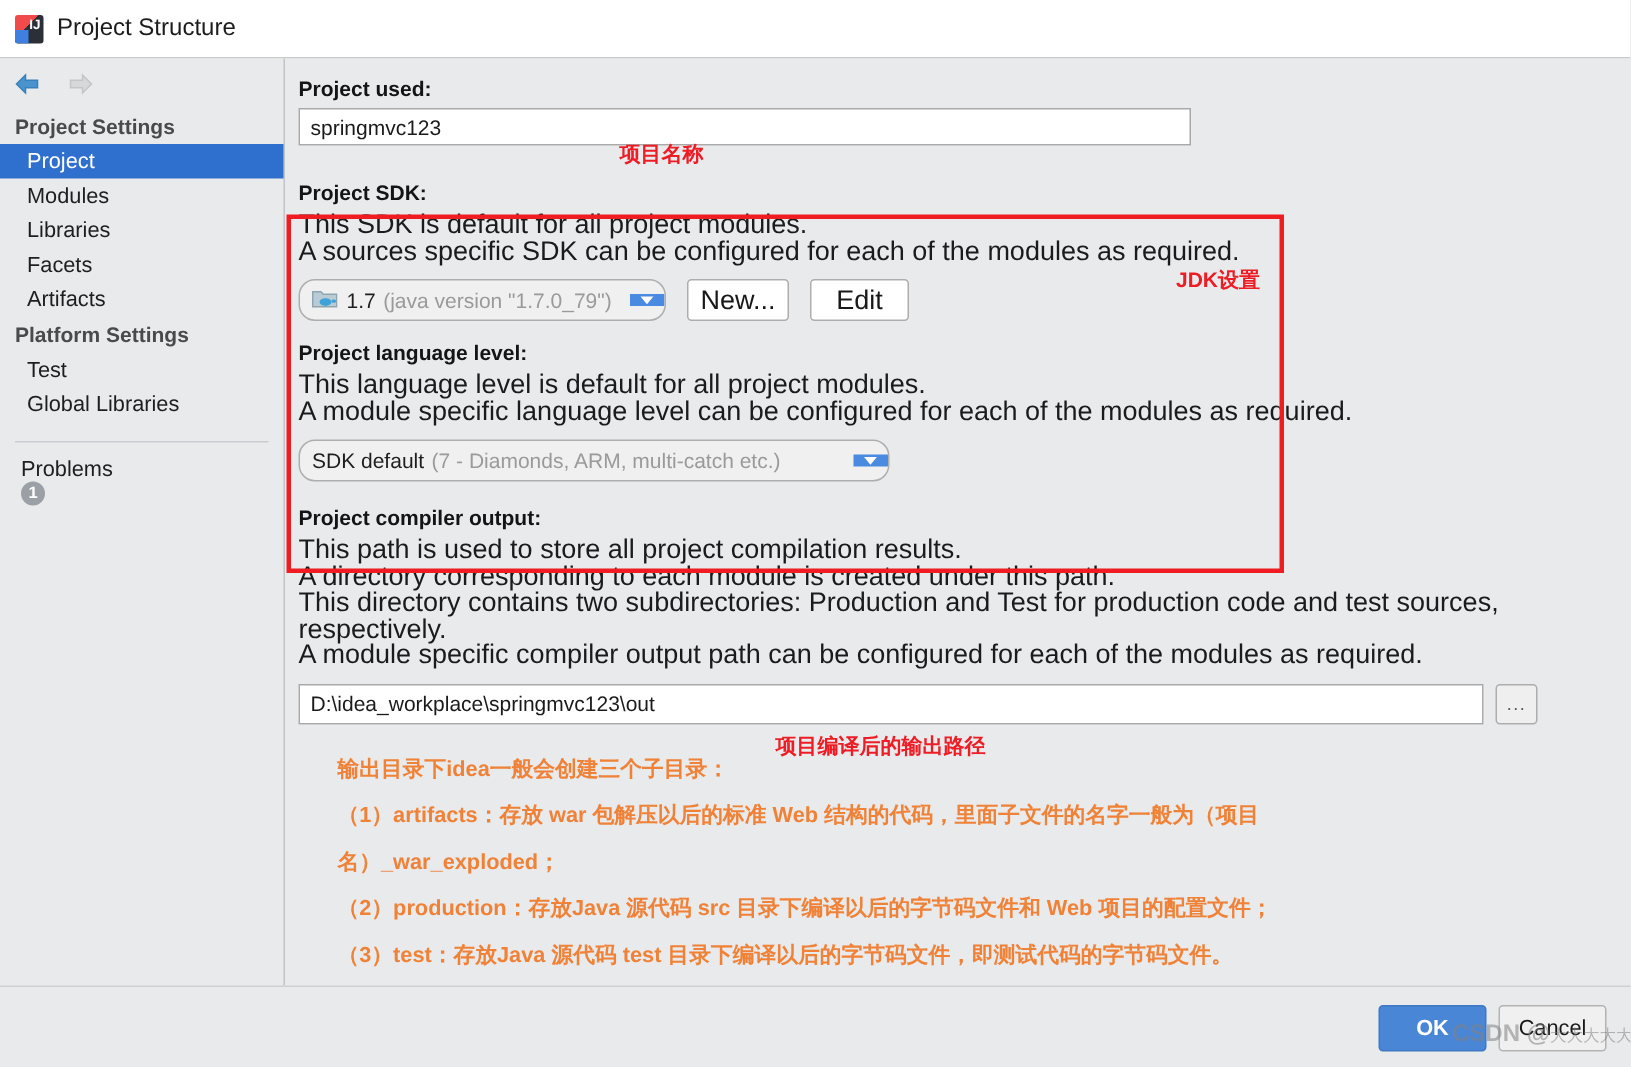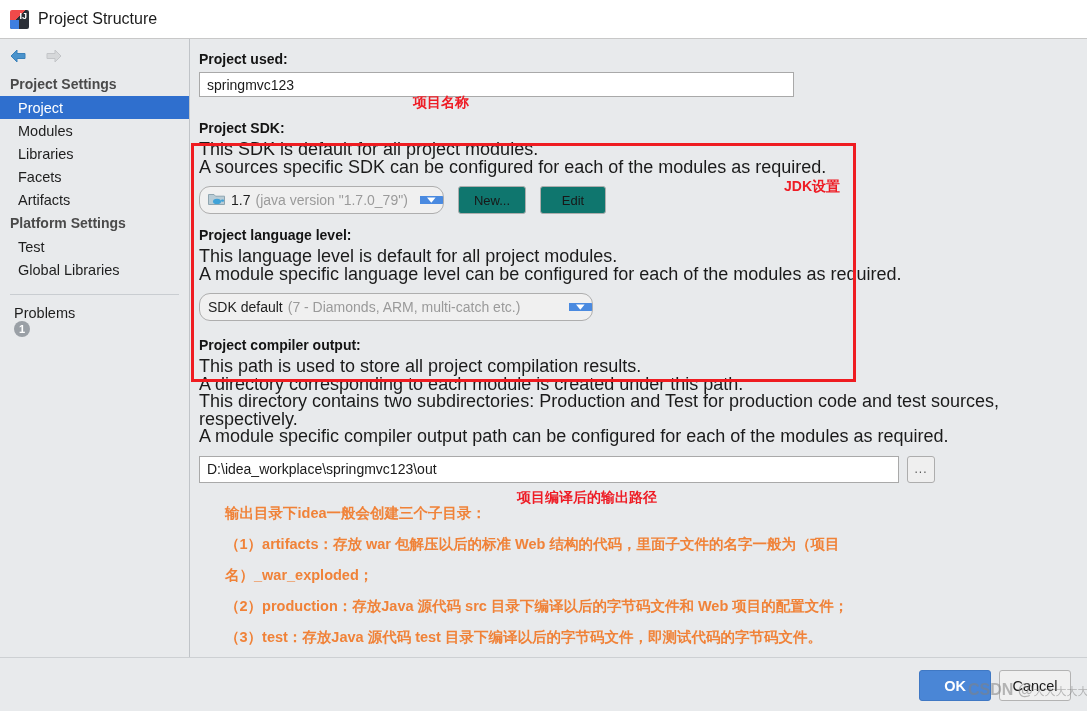--- a/index.html
+++ b/index.html
@@ -198,22 +198,22 @@
   }
   .combo .combo-arrow svg { display:block; }
   .sdk-folder-icon { margin-right: 6px; display: inline-block; }
   .muted { color: #9a9a9a; }
 
   .btn {
     height: 28px;
     min-width: 66px;
     border: 1px solid #adadad;
     border-radius: 3px;
-    background: #0f766e;
-    font-size: 13px;
+    background: #ffffff;
+    font-size: 18px;
     color: #181818;
     display: inline-flex;
     align-items: center;
     justify-content: center;
     box-sizing: border-box;
     font-family: "Liberation Sans", sans-serif;
     padding: 0 10px;
   }
 
   
@@ -451,21 +451,21 @@
     </div>
 
     <div style="margin-top:16px;">
       <div class="field-label">Project compiler output:</div>
       <div class="desc-line">This path is used to store all project compilation results.</div>
       <div class="desc-line">A directory corresponding to each module is created under this path.</div>
       <div class="desc-line">This directory contains two subdirectories: Production and Test for production code and test sources, respectively.</div>
       <div class="desc-line">A module specific compiler output path can be configured for each of the modules as required.</div>
 
       <div style="display:flex; align-items:center; gap:8px; margin-top:10px;">
-        <div class="text-input" style="width:700px; height:27px;">
+        <div class="text-input" style="width:790px; height:27px;">
           <span>D:\idea_workplace\springmvc123\out</span>
         </div>
         <div class="browse-btn">
           <span>...</span>
         </div>
       </div>
     </div>
 
     <div style="margin-top:15px; padding-left:26px;">
       <div class="annot-orange">输出目录下idea一般会创建三个子目录：</div>

